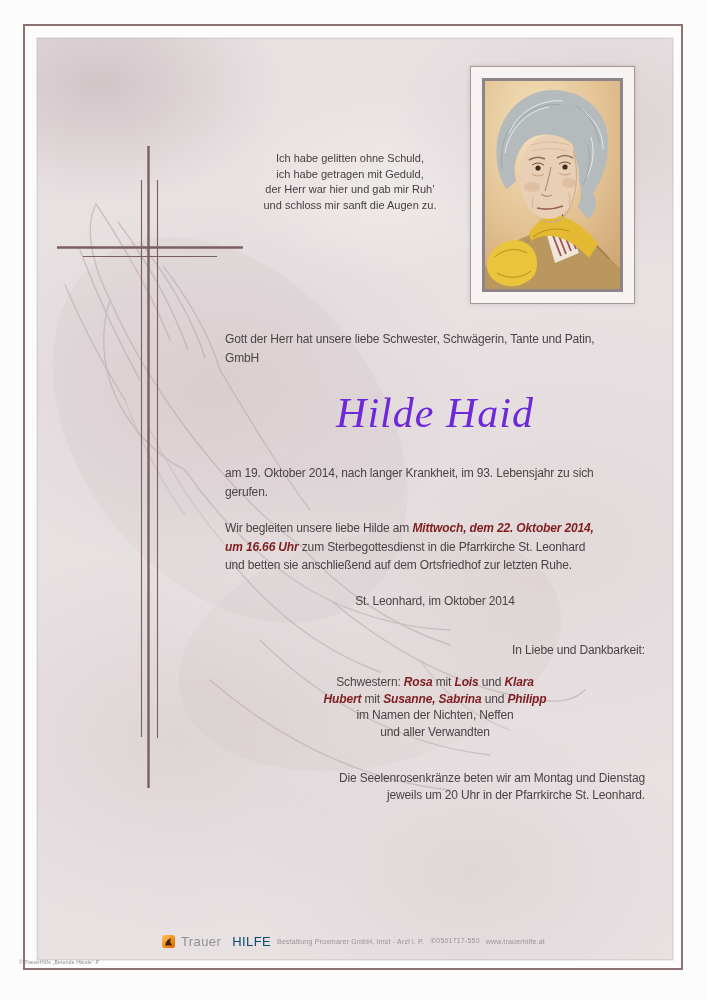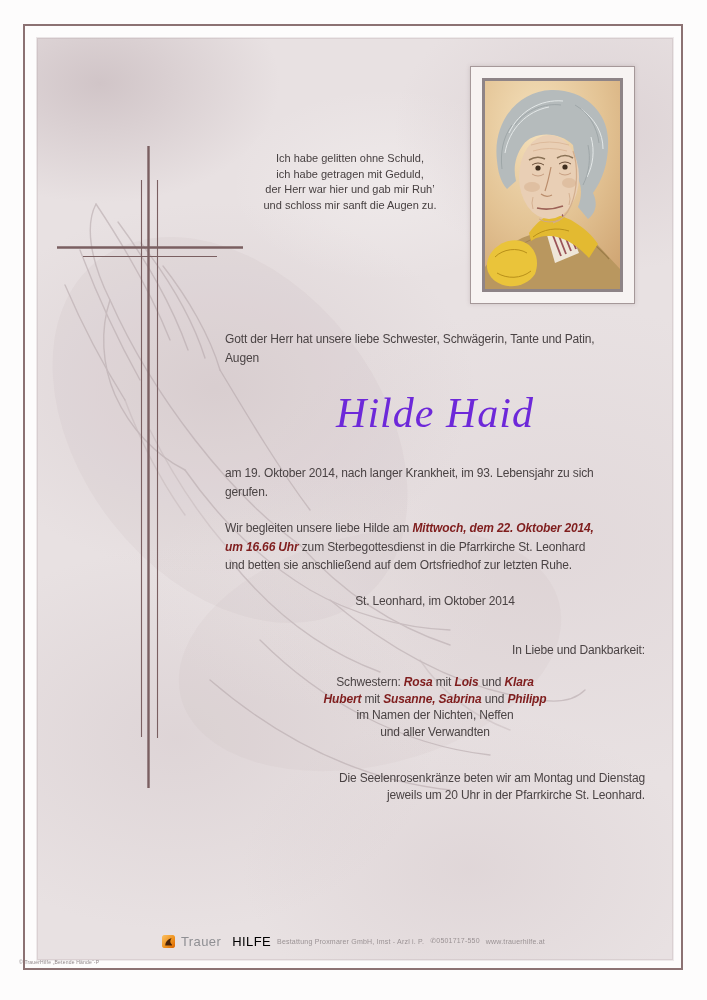--- a/index.html
+++ b/index.html
@@ -38,21 +38,21 @@
   .death{left:225px;top:464px;width:450px;}
   .funeral{left:225px;top:519px;width:450px;}
   .place-date{left:225px;top:592px;width:420px;text-align:center;}
   .gratitude{left:225px;top:641px;width:420px;text-align:right;}
   .mourners{left:225px;top:674px;width:420px;text-align:center;line-height:16.5px;}
   .rosary{left:225px;top:770px;width:420px;text-align:right;line-height:17px;}
   .footer{position:absolute;left:0;top:930px;width:707px;height:22px;
         display:flex;justify-content:center;align-items:center;gap:6px;}
   .logo-square{width:13px;height:13px;border-radius:2px;flex:0 0 auto;}
   .brand{font-size:13px;letter-spacing:.4px;color:#8f8f93;white-space:nowrap;}
-  .brand .hilfe{color:#000000;margin-left:11px;}
+  .brand .hilfe{color:#0c4a6e;margin-left:11px;}
   .footer-small{font-size:7px;color:#9a9294;letter-spacing:.2px;white-space:nowrap;}
   .copyright{position:absolute;left:19px;top:959px;font-size:5px;color:#8f8688;letter-spacing:.2px;}
 </style>
 </head>
 <body>
 
 <div class="page">
 
   <div class="panel">
 
@@ -166,21 +166,21 @@
         <path d="M66,86 C64,96 62,104 60,110 M56,113 Q61,117 67,114" stroke="#b98c6b" stroke-width="1.2" fill="none"></path>
         <path d="M52,127 Q64,130 78,125" stroke="#9c6257" stroke-width="1.8" fill="none"></path>
         <path d="M54,138 Q64,144 76,138" stroke="#cfa888" stroke-width="1" fill="none"></path>
         <path d="M48,116 Q46,122 48,128 M84,112 Q86,118 84,124" stroke="#d3ae8d" stroke-width="0.9" fill="none"></path>
       </svg>
     </div>
   </div>
 
   <div class="textblock body-text intro">
       <div class="line">Gott der Herr hat unsere liebe Schwester, Schwägerin, Tante und Patin,</div>
-      <div class="line">Augen</div>
+      <div class="line">GmbH</div>
     </div>
 
   <div class="textblock deceased-name">Hilde Haid</div>
 
   <div class="textblock body-text death">
       <div class="line">am 19. Oktober 2014, nach langer Krankheit, im 93. Lebensjahr zu sich</div>
       <div class="line">gerufen.</div>
     </div>
 
   <div class="textblock body-text funeral">

